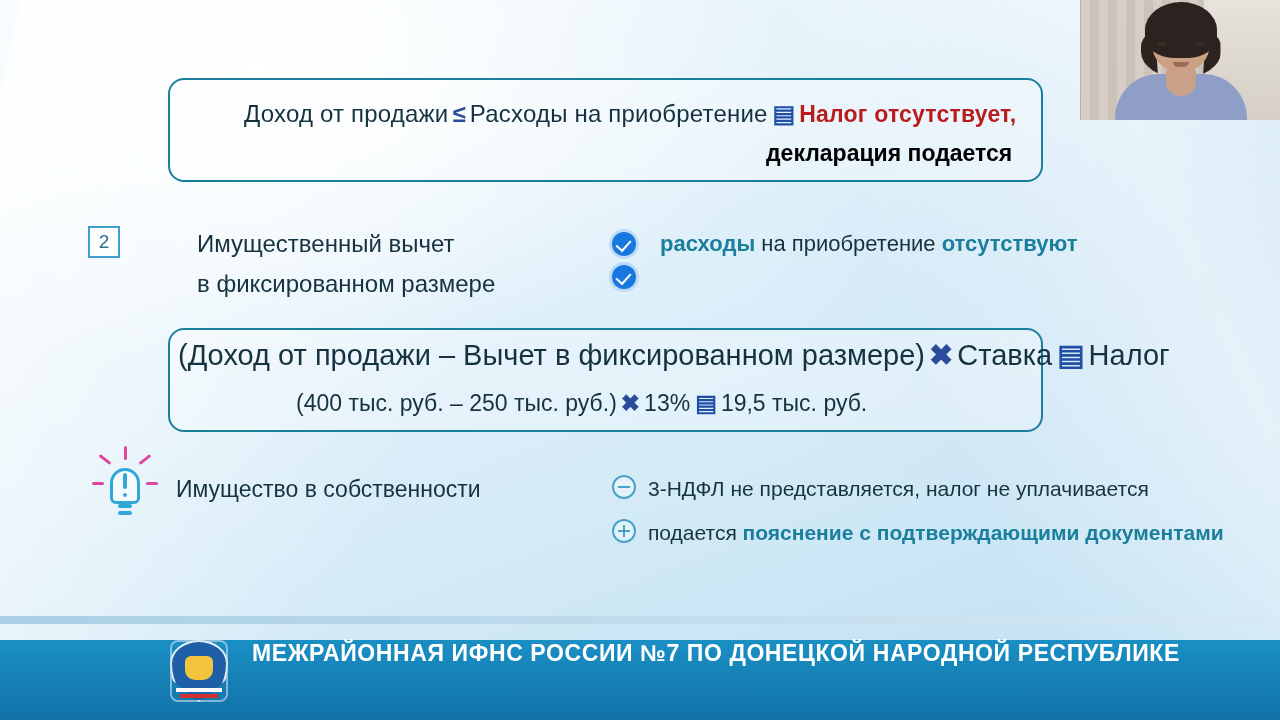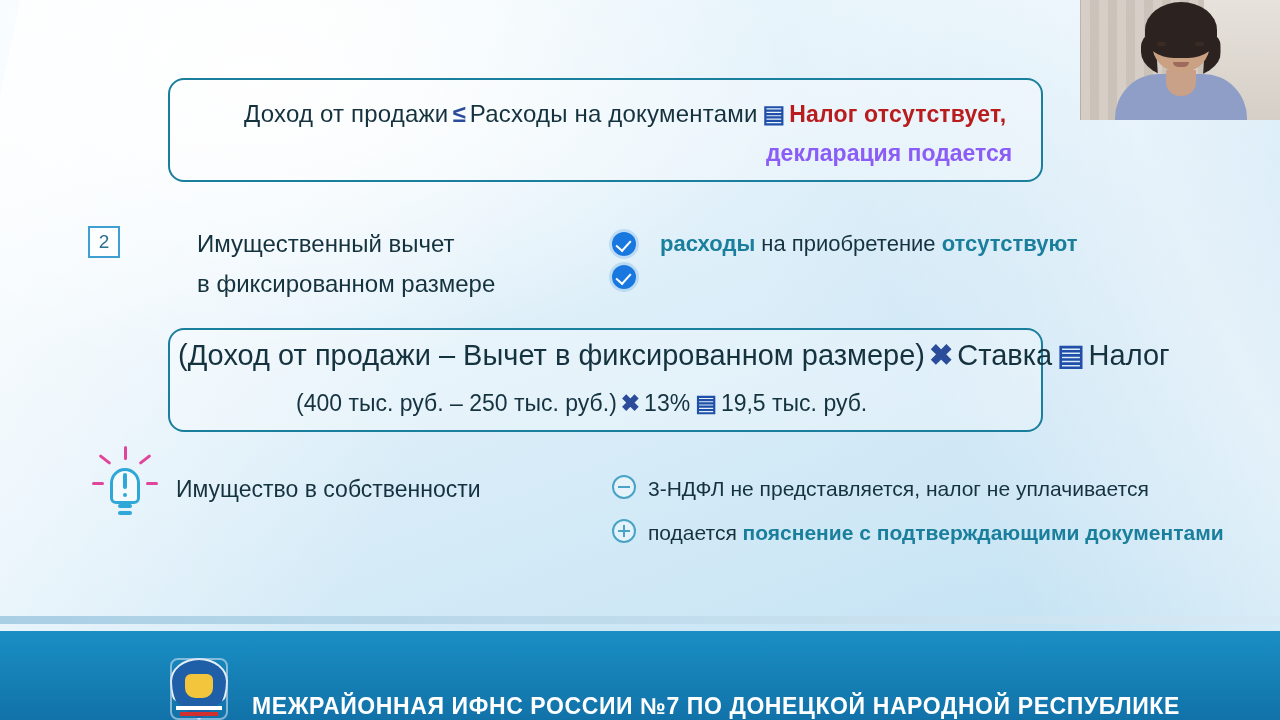--- a/index.html
+++ b/index.html
@@ -96,21 +96,21 @@
   #box2 { left:168px; top:328px; width:875px; height:104px; }
 
   .line { display:flex; align-items:baseline; white-space:nowrap; }
 
   .box1-row1 {
     position:absolute; left:200px; top:100px;
     font-size:24px; color:#15323f; letter-spacing:.2px;margin-left:44px;
   }
   .box1-row2 {
     position:absolute; left:766px; top:140px;
-    font-size:23px; font-weight:700; color:#8b5cf6;
+    font-size:23px; font-weight:700; color:#000000;
   }
   .tax-absent { color:#b91c1c; font-weight:700; font-size:23px; }
 
   .num-badge {
     position:absolute; left:88px; top:226px;
     width:32px; height:32px; border:2px solid #3f9fd0;
     color:#2f6f8f; font-size:19px; display:flex; align-items:center; justify-content:center;
     background:rgba(255,255,255,.55);
   }
 
@@ -189,23 +189,23 @@
   }
   .circ.plus::before {
     content:""; position:absolute; left:4px; top:9px; width:12px; height:2px; background:#4aa3c7;
   }
   .circ.plus::after {
     content:""; position:absolute; left:9px; top:4px; width:2px; height:12px; background:#4aa3c7;
   }
 
   
   .footer {
-    position:absolute; left:0; bottom:0; width:100%; height:89px;
+    position:absolute; left:0; bottom:0; width:100%; height:80px;
     background:linear-gradient(180deg,#1a8fc4 0%, #1172a8 100%);
-    display:flex; align-items:flex-end; z-index:10;
+    display:flex; align-items:flex-start; z-index:10;
   }
   .footer-strip {
     position:absolute; left:0; bottom:96px; width:100%; height:8px;
     background:linear-gradient(90deg,#a9cfe4,#d7e9f4);
   }
   .emblem {
     width:58px; height:62px; margin-left:170px; flex:none; position:relative;
   }
   .emblem .shield {
     position:absolute; inset:0;
@@ -237,21 +237,21 @@
 <body>
 
 <div id="slide"></div>
 
 <div class="content">
 
   <div class="box" id="box1"></div>
   <div class="box1-row1 line">
     <span>Доход от продажи</span>
     <span class="op">≤</span>
-    <span>Расходы на документами</span>
+    <span>Расходы на приобретение</span>
     <span class="op-eq">▤</span>
     <span class="tax-absent">Налог отсутствует,</span>
   </div>
   <div class="box1-row2">декларация подается</div>
 
   <div class="num-badge">2</div>
   <div class="sec2-left">
     <div>Имущественный вычет</div>
     <div>в фиксированном размере</div>
   </div>

